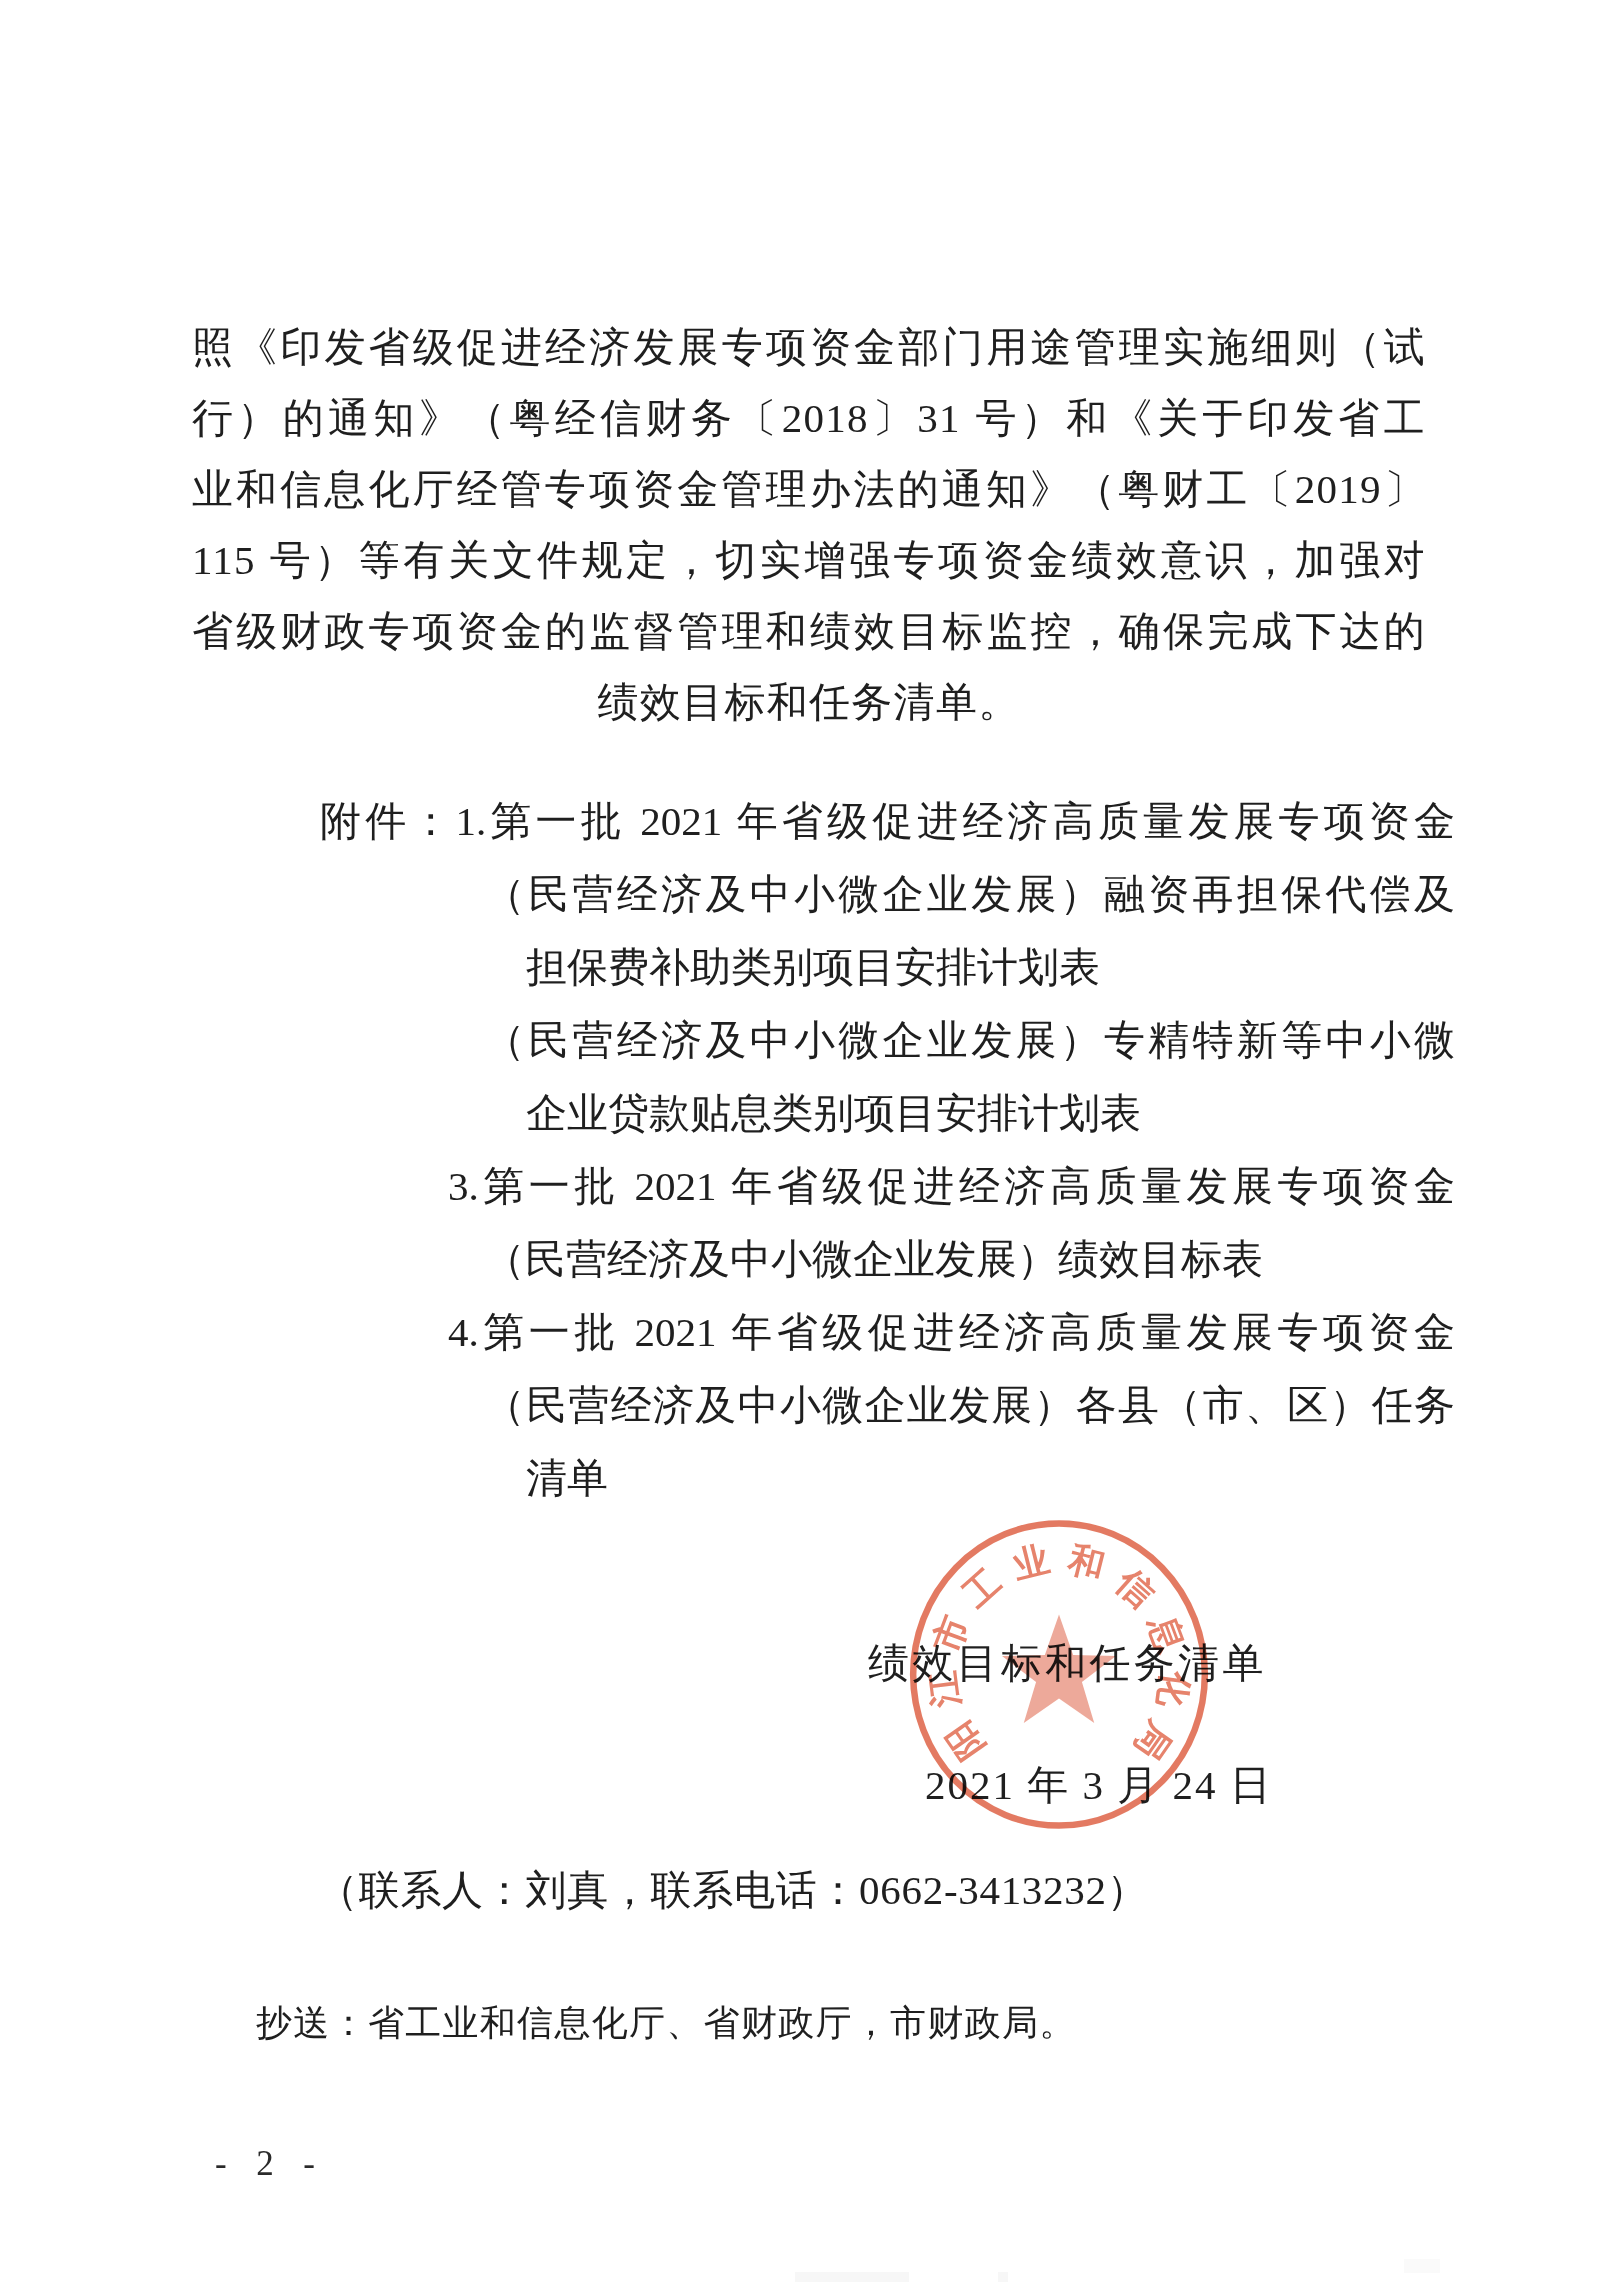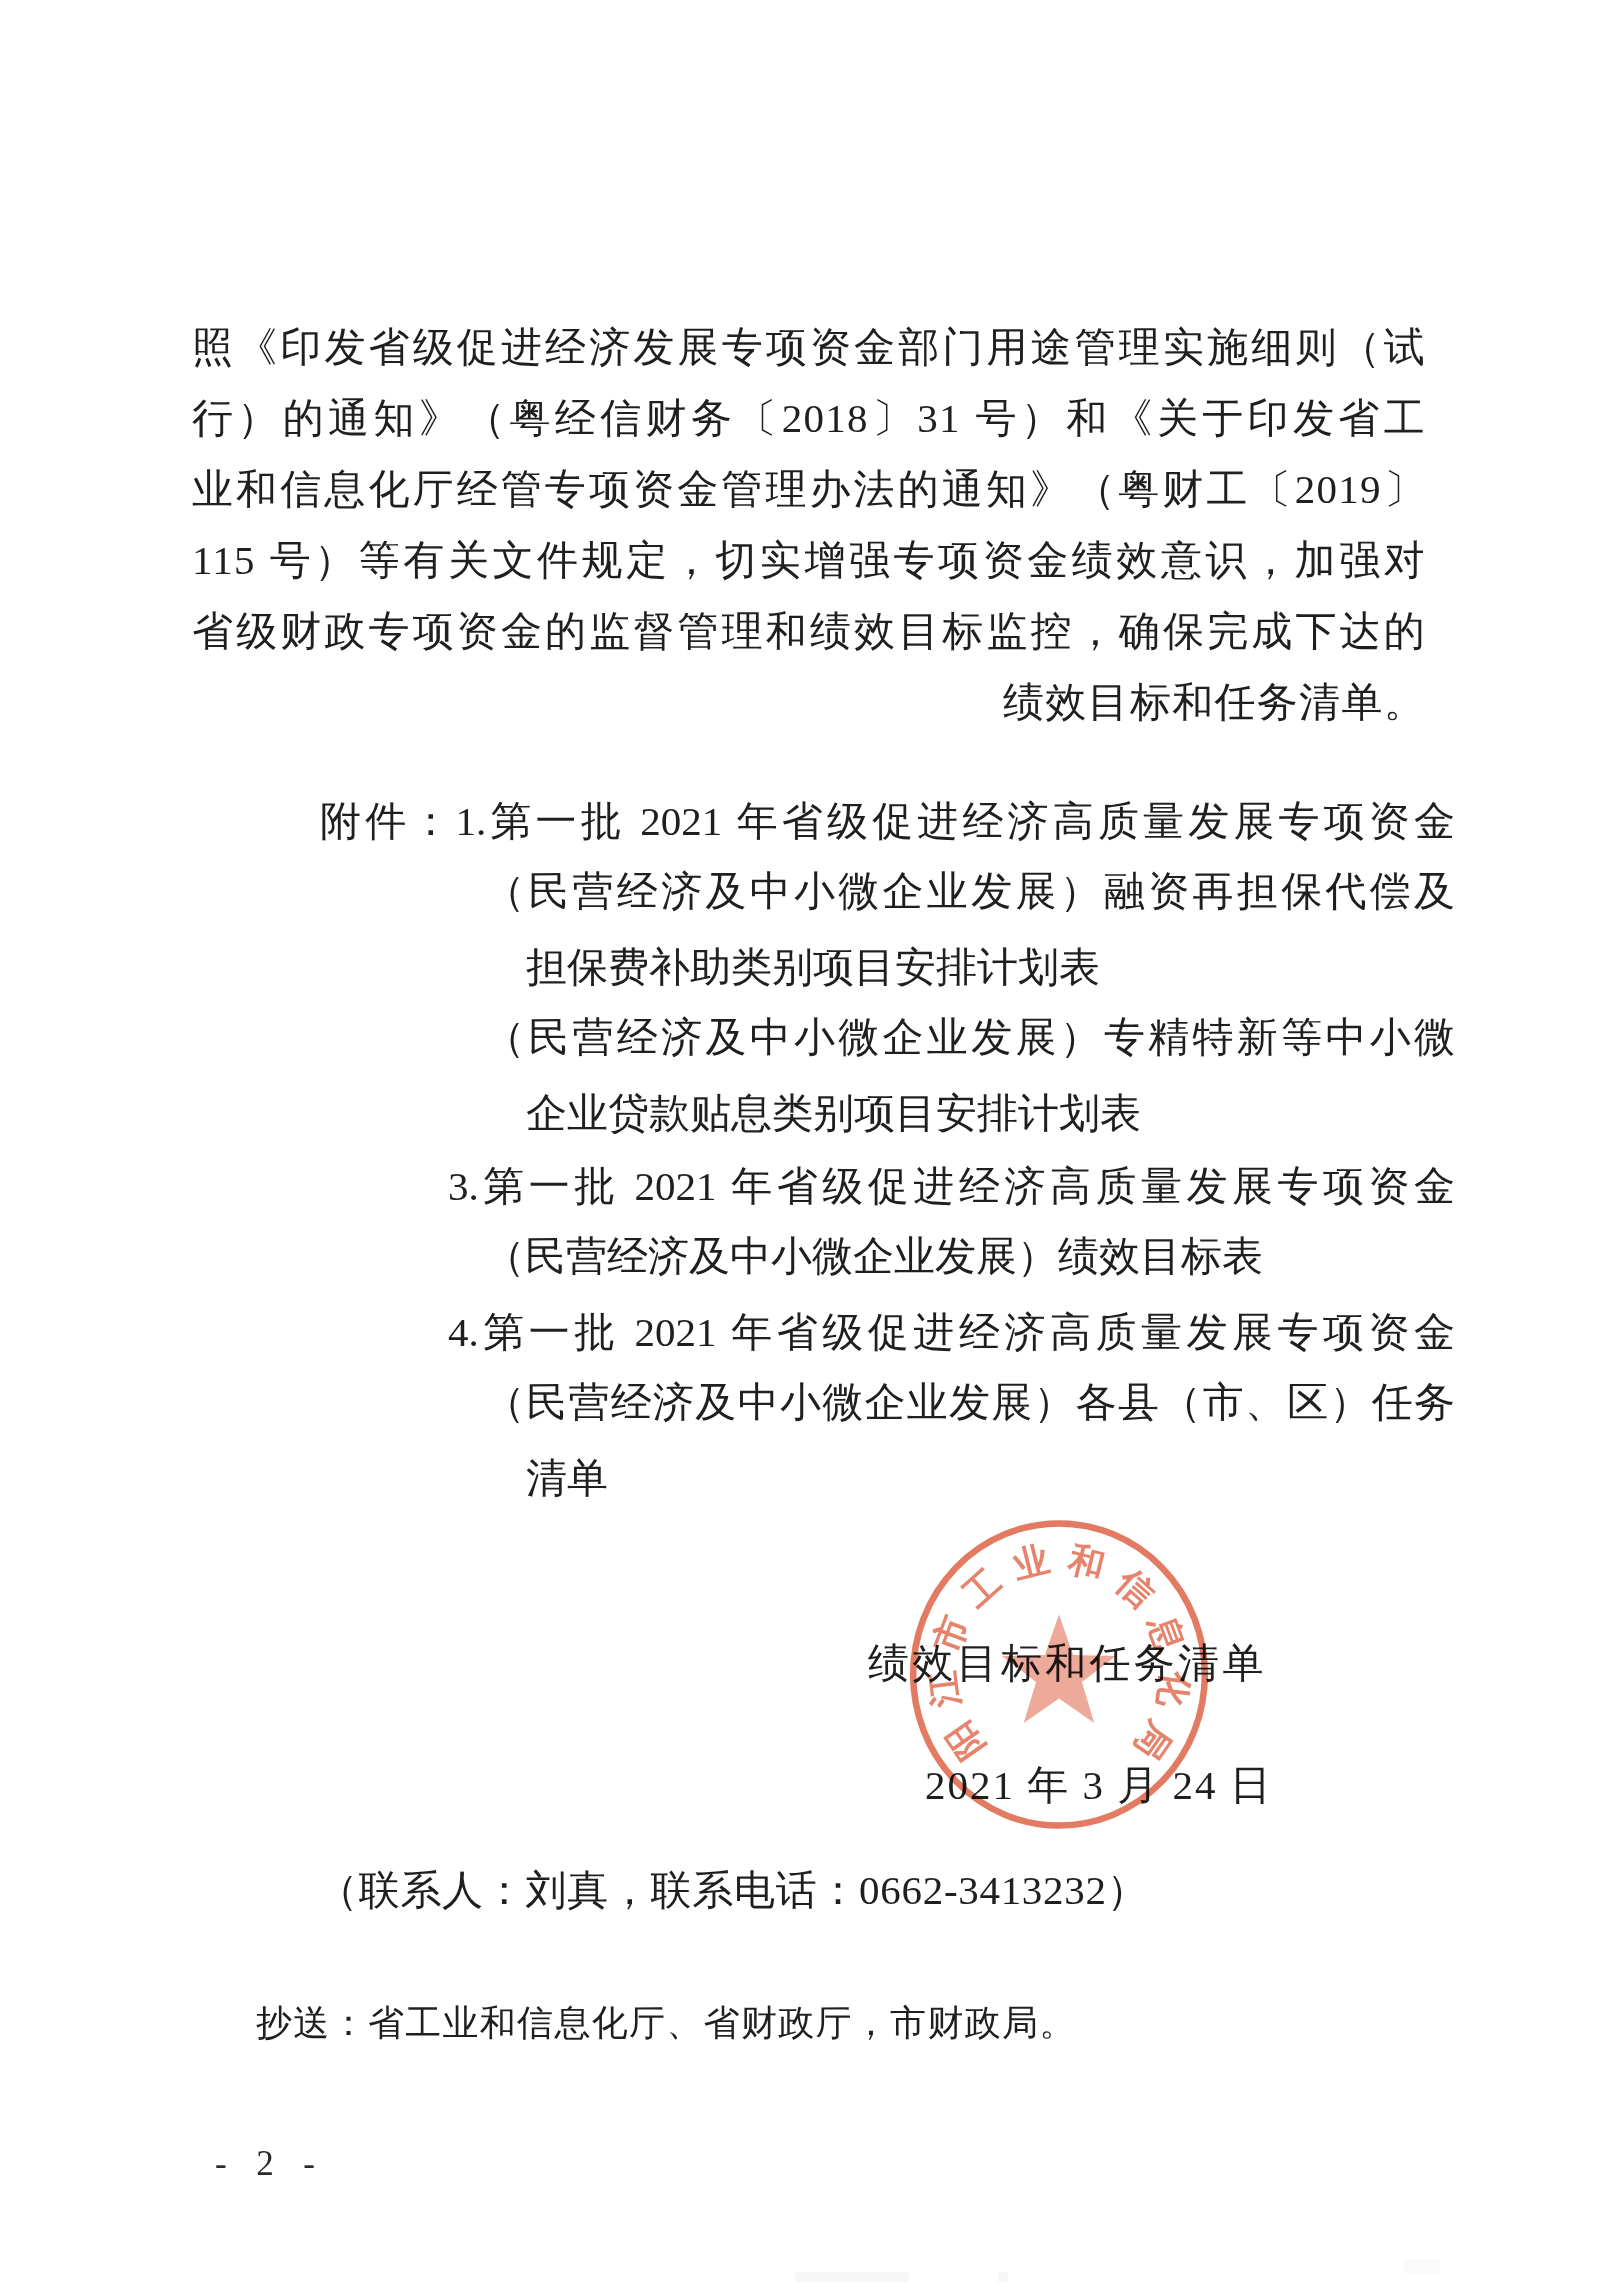--- a/index.html
+++ b/index.html
@@ -13,28 +13,28 @@
   }
   .page { position: absolute; inset: 0; }
 
   
   .bodytext { position: absolute; left: 192px; top: 312px; width: 1234px; }
   .bodytext .line {
     height: 71px; line-height: 71px; font-size: 41px;
     text-align: justify; text-align-last: justify; text-justify: inter-character;
     white-space: nowrap; letter-spacing: 1.3px;
   }
-  .bodytext .line.short { text-align: right; text-align-last: auto; letter-spacing: 1.3px; }
+  .bodytext .line.short { text-align: center; text-align-last: auto; letter-spacing: 1.3px; }
 
   
   .attachments { position: absolute; left: 0; top: 785px; width: 1616px; padding-left: 31px; }
   .attachments .line { height: 73px; line-height: 73px; font-size: 41px; white-space: nowrap; }
   .ind-a { margin-left: 289px; width: 1135px; }
   .ind-b { margin-left: 417px; width: 1007px; }
-  .ind-c { margin-left: 453px; width: 971px; font-family: Liberation Mono, monospace; }
+  .ind-c { margin-left: 453px; width: 971px; }
   .ind-d { margin-left: 495px; width: 971px; }
   .just  { text-align: justify; text-align-last: justify; text-justify: inter-character; }
 
   .sig-org {
     position: absolute; left: 868px; top: 1642px;
     font-size: 41px; line-height: 43px; letter-spacing: 3.3px; white-space: nowrap;
   }
   .sig-date {
     position: absolute; left: 925px; top: 1764px;
     font-size: 41px; line-height: 43px; letter-spacing: 2px; white-space: nowrap;

